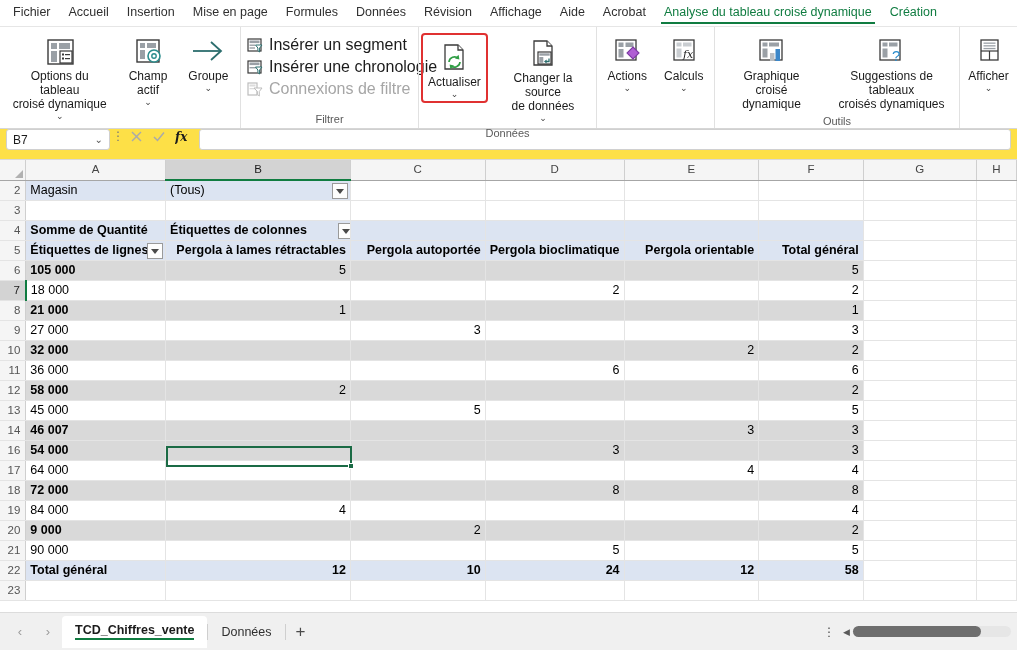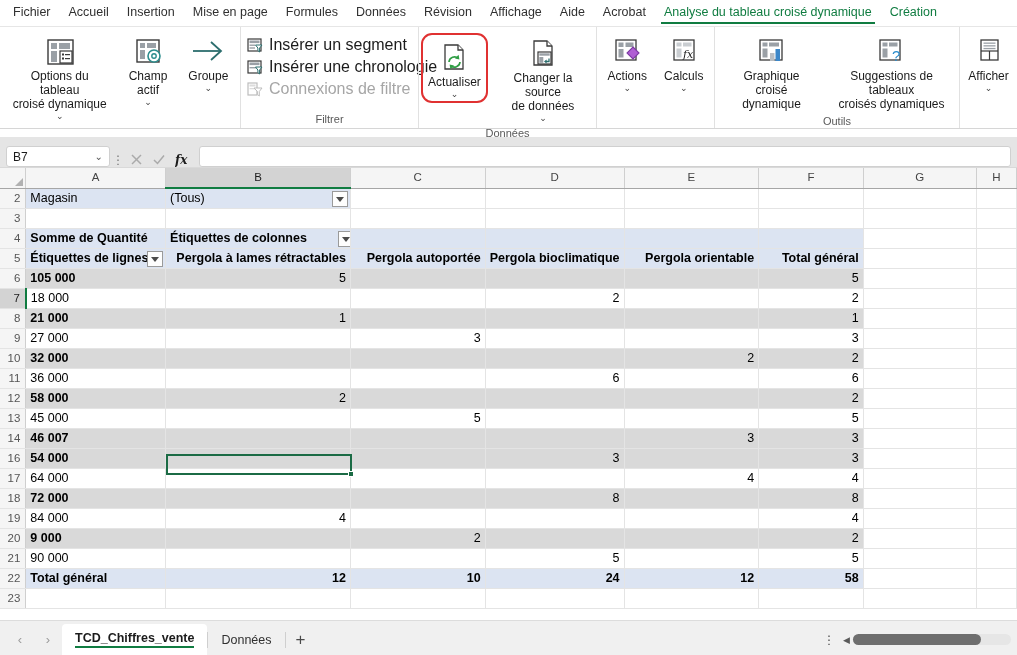--- a/index.html
+++ b/index.html
@@ -94,21 +94,21 @@
     line-height: 14px;
     cursor: default;
     border: 1px solid transparent;
     border-radius: 3px;
   }
   .bigbtn .ico { height: 34px; display:flex; align-items:center; justify-content:center; }
   .bigbtn .cap { white-space: pre-line; }
   .bigbtn .chev { font-size: 9px; line-height: 9px; color:#444; margin-top:1px; }
   .bigbtn.highlight {
     border: 2px solid #e03131;
-    border-radius: 11px;
+    border-radius: 4px;
   }
 
   .smallbtn {
     display: flex;
     align-items: center;
     gap: 6px;
     font-size: 16px;
     color: #1b1b1b;
     padding: 3px 6px 3px 4px;
     line-height: 16px;
@@ -117,25 +117,24 @@
   }
   .smallbtn.disabled { color: #a6a6a6; align-items: center; }
   .smallcol { display: flex; flex-direction: column; padding-top: 3px; }
 
   svg { display: block; }
 
   
   .fbar {
     height: 31px;
     display: flex;
-    align-items: flex-end;
-    background: #e5e5e5;
+    align-items: flex-start;
+    background: #fde047;
     padding: 0 6px;
     border-bottom: 1px solid #d9d9d9;
-    margin-top: 8px;
   }
   .namebox {
     width: 104px; height: 21px;
     border: 1px solid #d0d0d0;
     border-radius: 3px;
     display: flex; align-items: center;
     padding: 0 6px;
     font-size: 12px;
     color: #1b1b1b;
     background: #fff;

